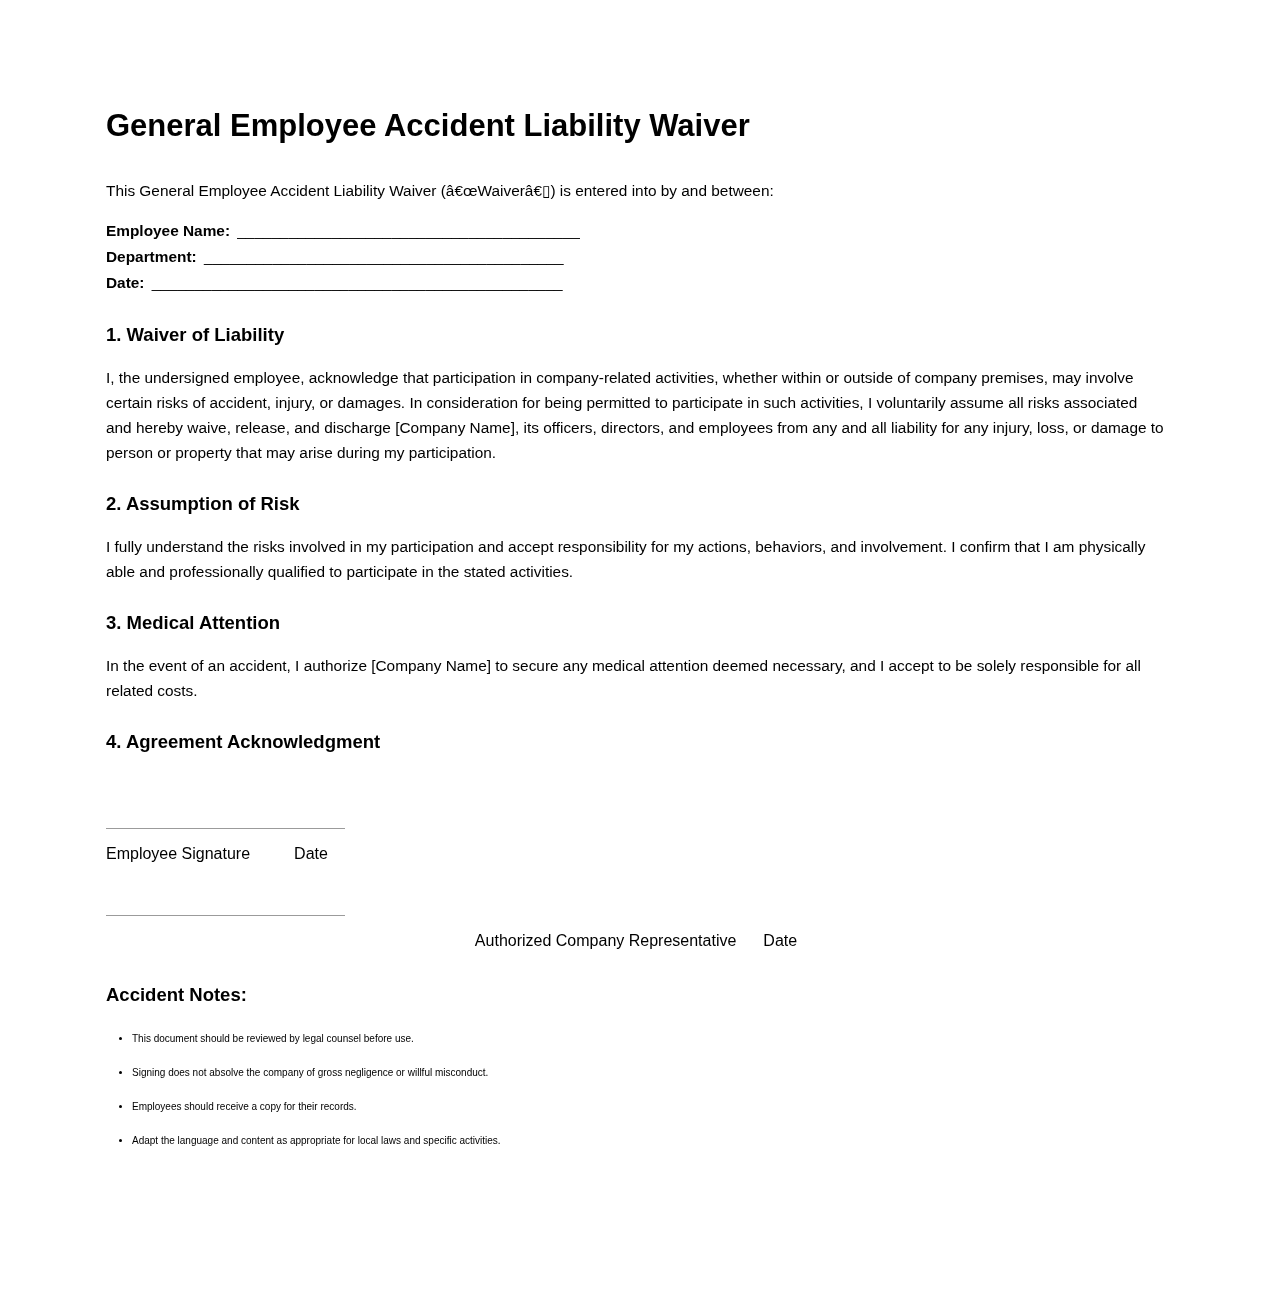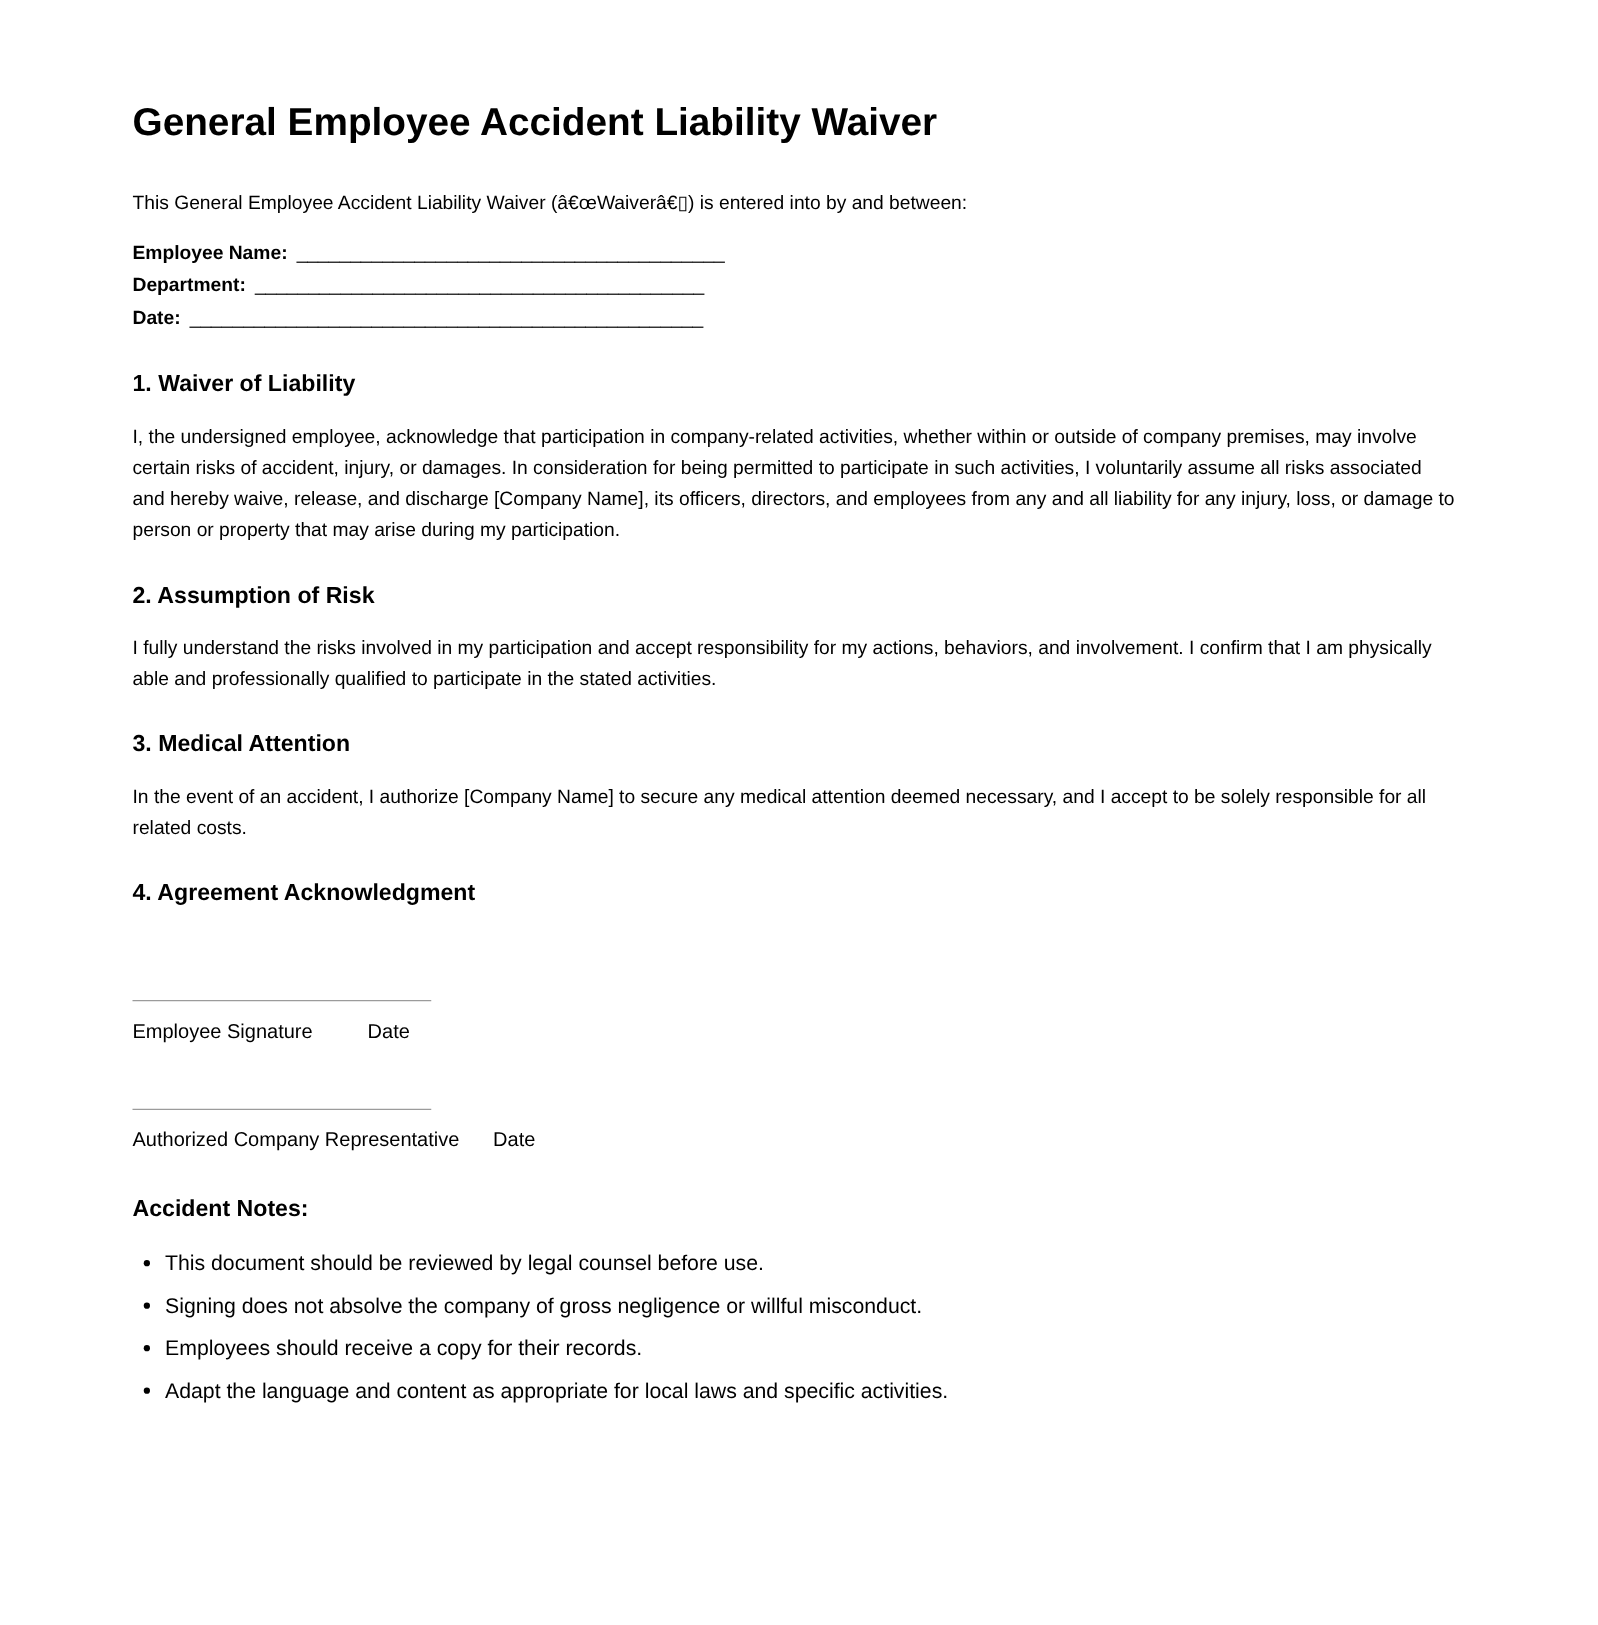--- a/index.html
+++ b/index.html
@@ -5,21 +5,21 @@
   html, body {
     margin: 0;
     padding: 0;
     background: #ffffff;
     color: #000000;
     font-family: "Liberation Sans", sans-serif;
   }
   .page {
     width: 1060px;
     margin-left: 106px;
-    padding-top: 80px;
+    padding-top: 108px;
     padding-bottom: 92px;
   }
   .doc-title {
     font-size: 31px;
     line-height: 35px;
     font-weight: bold;
     margin: 0 0 35px 0;
   }
   .intro {
     font-size: 15.4px;
@@ -38,21 +38,21 @@
     line-height: 22px;
     font-weight: bold;
     margin: 28px 0 19px 0;
   }
   .section-body {
     font-size: 15.4px;
     line-height: 25px;
     margin: 0;
   }
   .sig-block { margin-top: 75px; }
-  .sig-block.second { margin-top: 49px; }
+  .sig-block.second { margin-top: 49px; text-align: center; }
   .sig-rule {
     width: 239px;
     border: none;
     border-top: 1px solid #9b9b9b;
     margin: 0 0 12px 0;
     height: 0;
   }
   .sig-labels {
     font-size: 16px;
     line-height: 25px;
@@ -64,21 +64,21 @@
     font-size: 18.5px;
     line-height: 22px;
     font-weight: bold;
     margin: 31px 0 0 0;
   }
   .notes-list {
     margin: 20px 0 0 0;
     padding-left: 26px;
   }
   .notes-list li {
-    font-size: 17px;
+    font-size: 10px;
     line-height: 25px;
     margin-bottom: 9px;
   }
 </style>
 </head>
 <body>
 
 <div class="page">
 
   <h1 class="doc-title">General Employee Accident Liability Waiver</h1>

